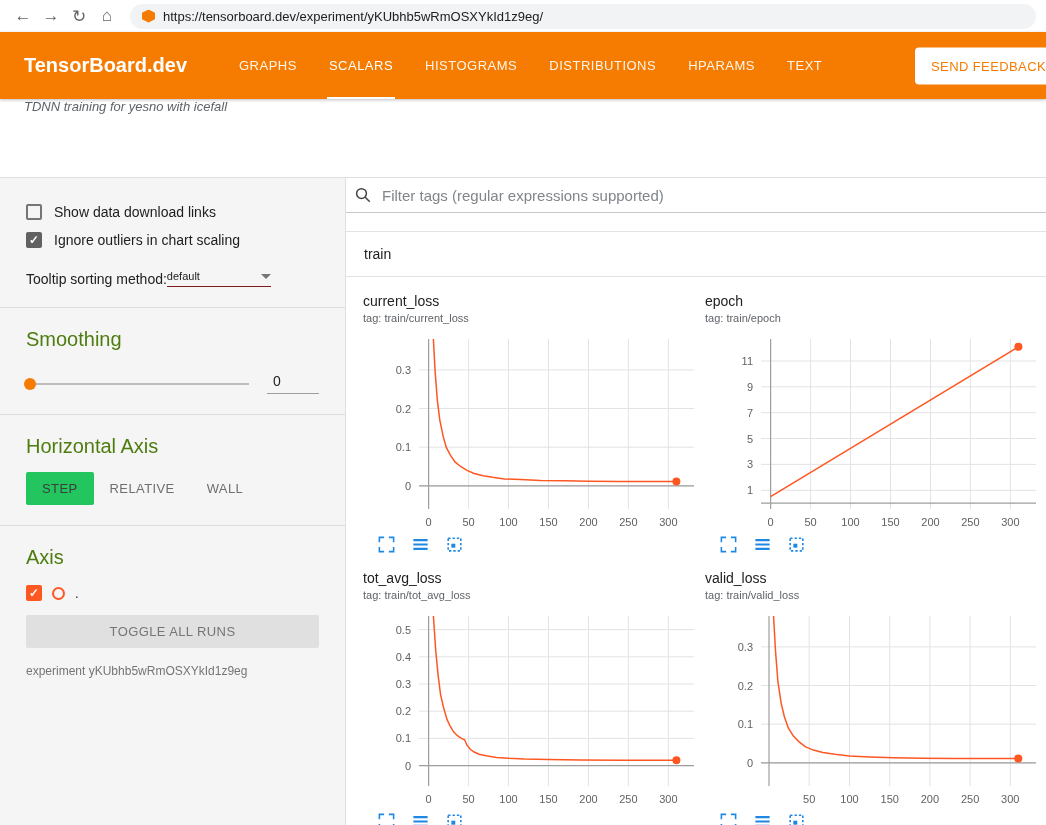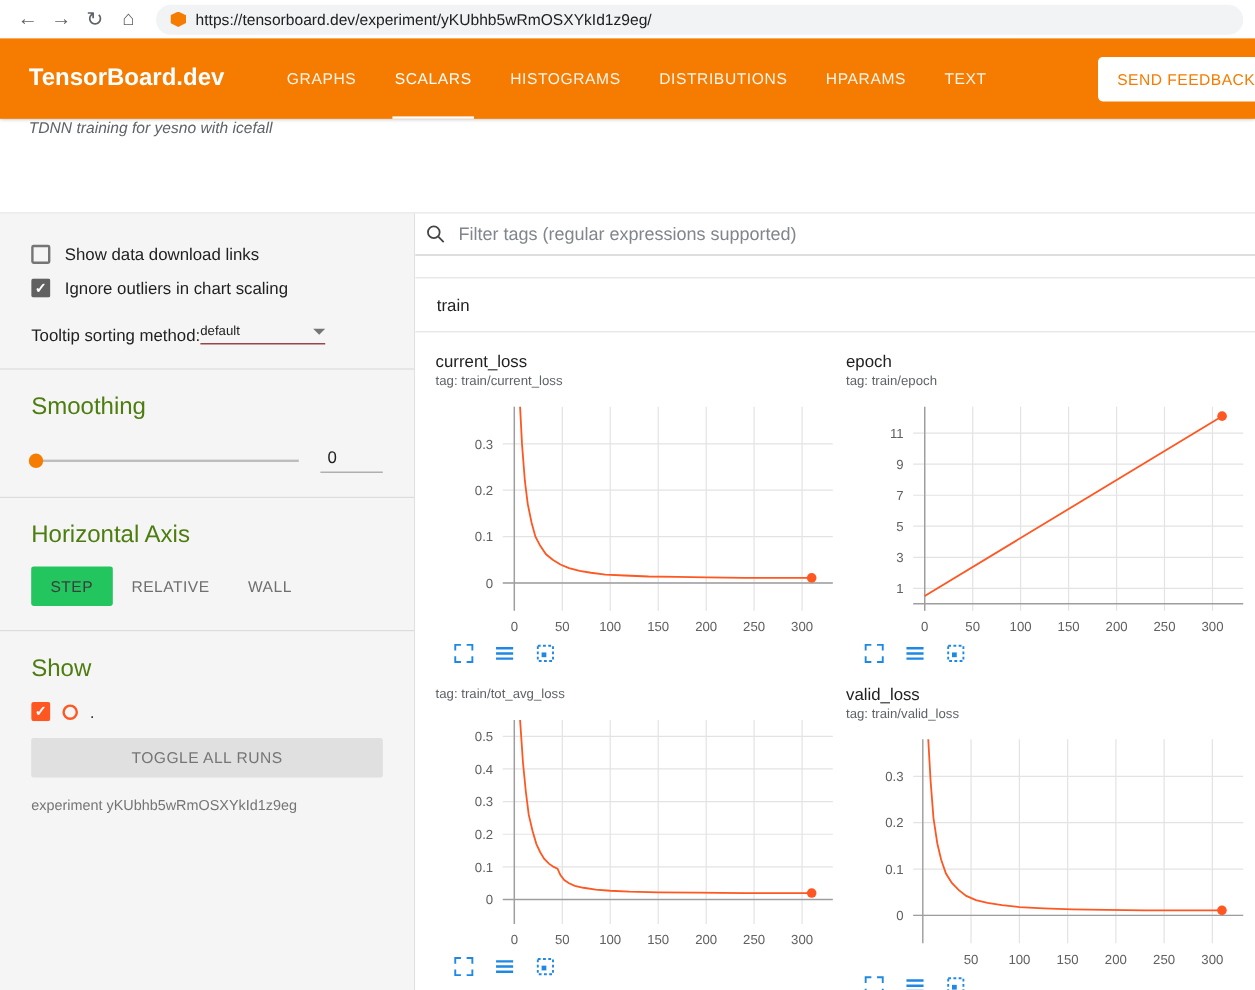--- a/index.html
+++ b/index.html
@@ -157,21 +157,21 @@
 
     <div class="group-label">Horizontal Axis</div>
     <div class="axis-btns">
       <button class="axis-btn selected">STEP</button>
       <button class="axis-btn">RELATIVE</button>
       <button class="axis-btn">WALL</button>
     </div>
 
     <div class="divider"></div>
 
-    <div class="group-label">Show</div>
+    <div class="group-label">Axis</div>
     <div class="run-row">
       <span class="checkbox checked" style="background-color: rgb(255, 87, 34);"></span>
       <span class="run-circle" style="border-color: rgb(255, 87, 34);"></span>
       <span class="run-name">.</span>
     </div>
     <button class="toggle-btn">TOGGLE ALL RUNS</button>
     <div class="runs-caption">experiment yKUbhb5wRmOSXYkId1z9eg</div>
   </div>
 
   <div class="main">
@@ -299,20 +299,21 @@
           <span class="tool-icon">
             <svg viewBox="0 0 24 24" fill="none" stroke="currentColor" stroke-width="2">
                 <rect x="4" y="4" width="16" height="16" stroke-dasharray="3 2.5"></rect>
                 <rect x="8" y="11" width="5" height="5" fill="currentColor" stroke="none"></rect>
               </svg>
             </span>
         </div>
       </div>
 
       <div class="chart-card">
+        <div class="chart-title">tot_avg_loss</div>
         <div class="chart-tag">tag: train/tot_avg_loss</div>
         <svg class="plot" viewBox="0 0 337 200">
             <defs>
               <clipPath id="clip2">
                 <rect x="56" y="6" width="275" height="170"></rect>
               </clipPath>
             </defs>
             <line x1="65.6" y1="6" x2="65.6" y2="176" stroke="#e3e3e3" stroke-width="1"></line>
             <text x="65.6" y="193" text-anchor="middle" class="tick">0</text>
             <line x1="105.6" y1="6" x2="105.6" y2="176" stroke="#e3e3e3" stroke-width="1"></line>

